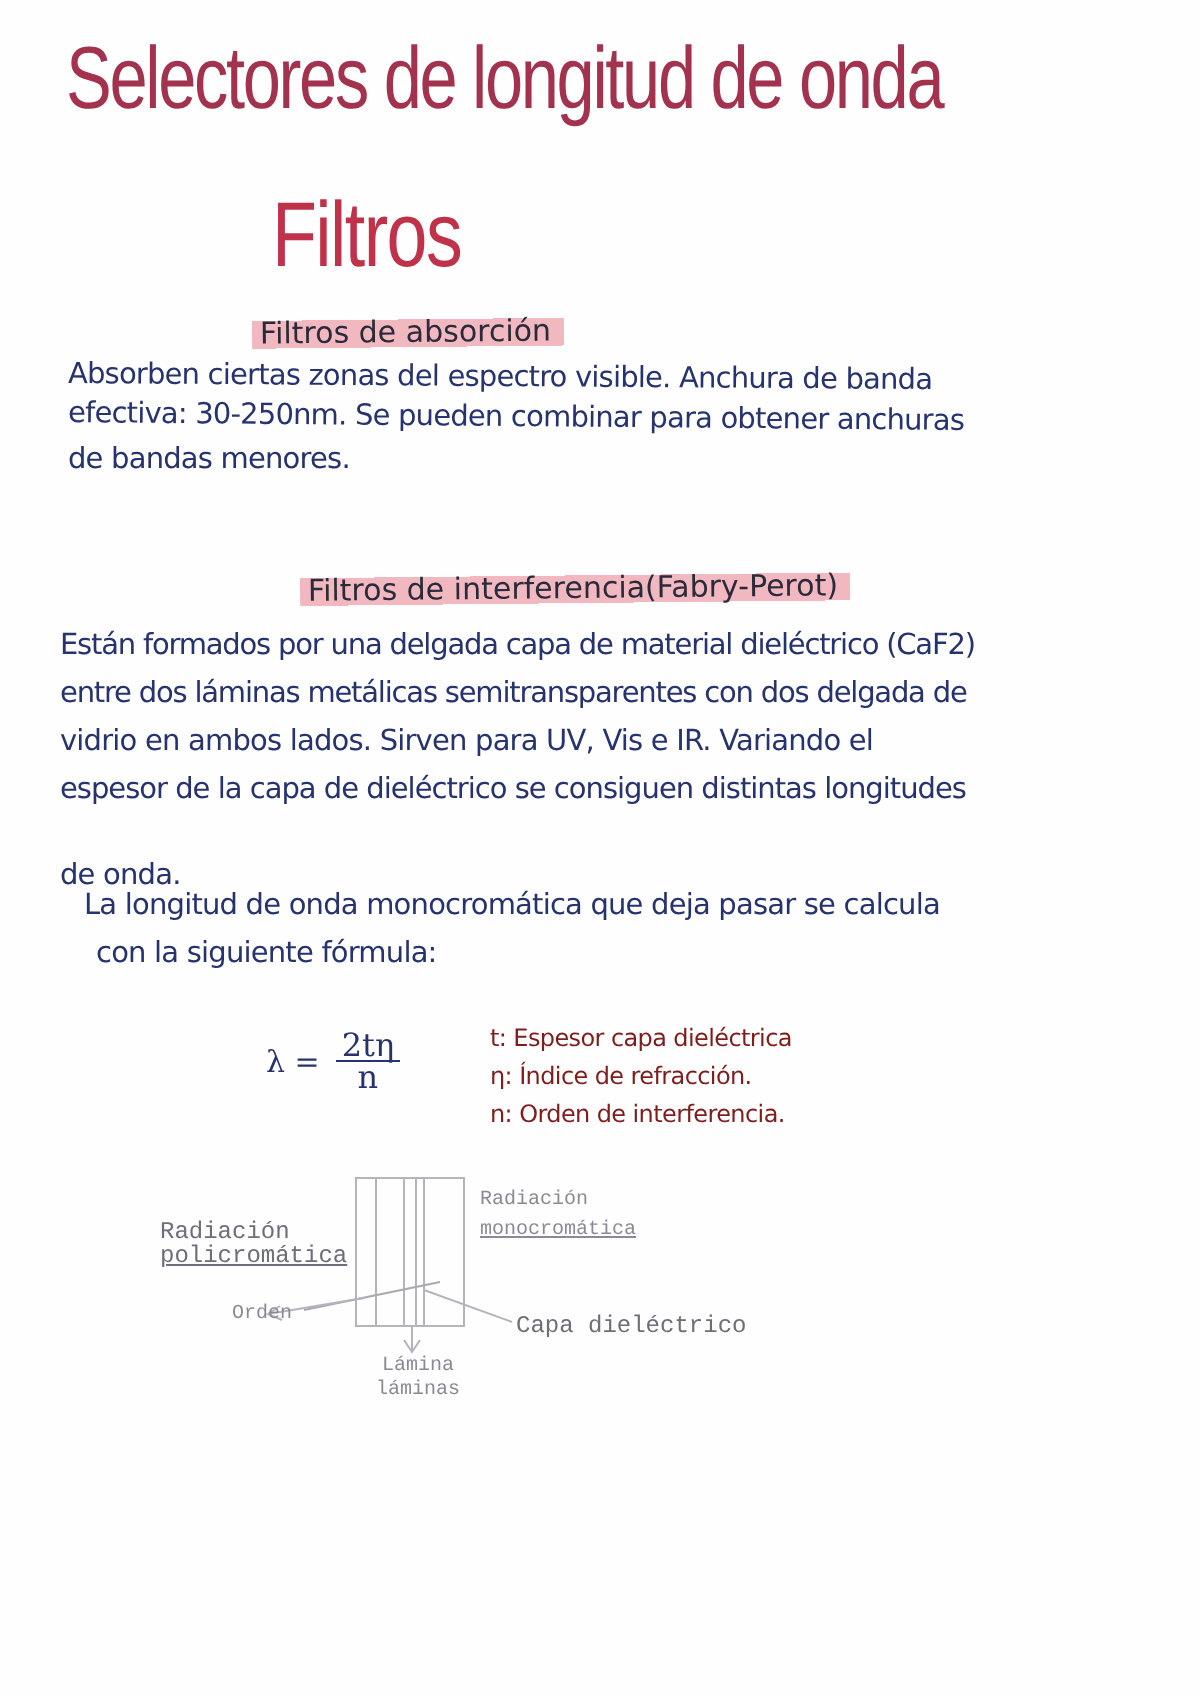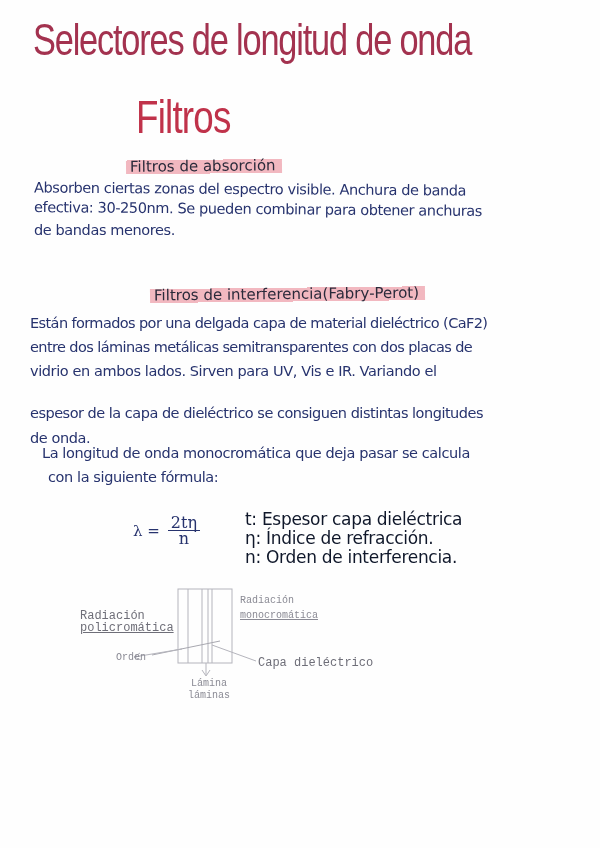--- a/index.html
+++ b/index.html
@@ -75,23 +75,23 @@
     .formula .lhs { margin-right: 8px; }
     .fraction {
       display: inline-flex; flex-direction: column; align-items: center;
       font-size: 16px;
     }
     .fraction .num { border-bottom: 1.3px solid #27336e; padding: 0 3px; line-height: 14px; }
     .fraction .den { line-height: 15px; }
     .legend-line {
       position: absolute;
       left: 245px;
-      font-size: 17px;
+      font-size: 12px;
       line-height: 15px;
-      color: #0f172a;
+      color: #7f1d1d;
       white-space: nowrap;
       font-family: "DejaVu Sans", sans-serif;
       letter-spacing: -0.3px;
     }
     .diagram {
       position: absolute;
       left: 60px; top: 583px;
       width: 320px; height: 120px;
     }
     .diagram svg { position: absolute; left: 0; top: 0; }
@@ -117,23 +117,23 @@
   <div class="section-heading" style="left:126px; top:157px;">Filtros de absorción</div>
   <div>
     <div class="para-line" style="left:34px; top:180px; transform:rotate(0.4deg);">Absorben ciertas zonas del espectro visible. Anchura de banda</div>
     <div class="para-line" style="left:34px; top:200px; transform:rotate(0.5deg);">efectiva: 30-250nm. Se pueden combinar para obtener anchuras</div>
     <div class="para-line" style="left:34px; top:221px;">de bandas menores.</div>
   </div>
 
   <div class="section-heading" style="left:150px; top:285px;">Filtros de interferencia(Fabry-Perot)</div>
   <div>
     <div class="para-line" style="left:30px; top:314px; letter-spacing:-0.6px;">Están formados  por una delgada capa de material dieléctrico (CaF2)</div>
-    <div class="para-line" style="left:30px; top:338px; letter-spacing:-0.6px;">entre dos láminas metálicas semitransparentes con dos placas de</div>
+    <div class="para-line" style="left:30px; top:338px; letter-spacing:-0.6px;">entre dos láminas metálicas semitransparentes con dos delgada de</div>
     <div class="para-line" style="left:30px; top:362px;text-align:center;">vidrio en ambos lados. Sirven para  UV, Vis e IR. Variando el</div>
-    <div class="para-line" style="left:30px; top:404px; letter-spacing:-0.5px;text-align:right;">espesor de la capa de dieléctrico se consiguen distintas longitudes</div>
+    <div class="para-line" style="left:30px; top:386px; letter-spacing:-0.5px;text-align:right;">espesor de la capa de dieléctrico se consiguen distintas longitudes</div>
     <div class="para-line" style="left:30px; top:410px;margin-top:19px;">de onda.</div>
   </div>
 
   <div>
     <div class="para-line" style="left:42px; top:444px;">La longitud de onda monocromática que deja pasar se calcula</div>
     <div class="para-line" style="left:48px; top:468px;">con la siguiente fórmula:</div>
   </div>
 
   <div class="formula">
     <span class="lhs">λ =</span>

